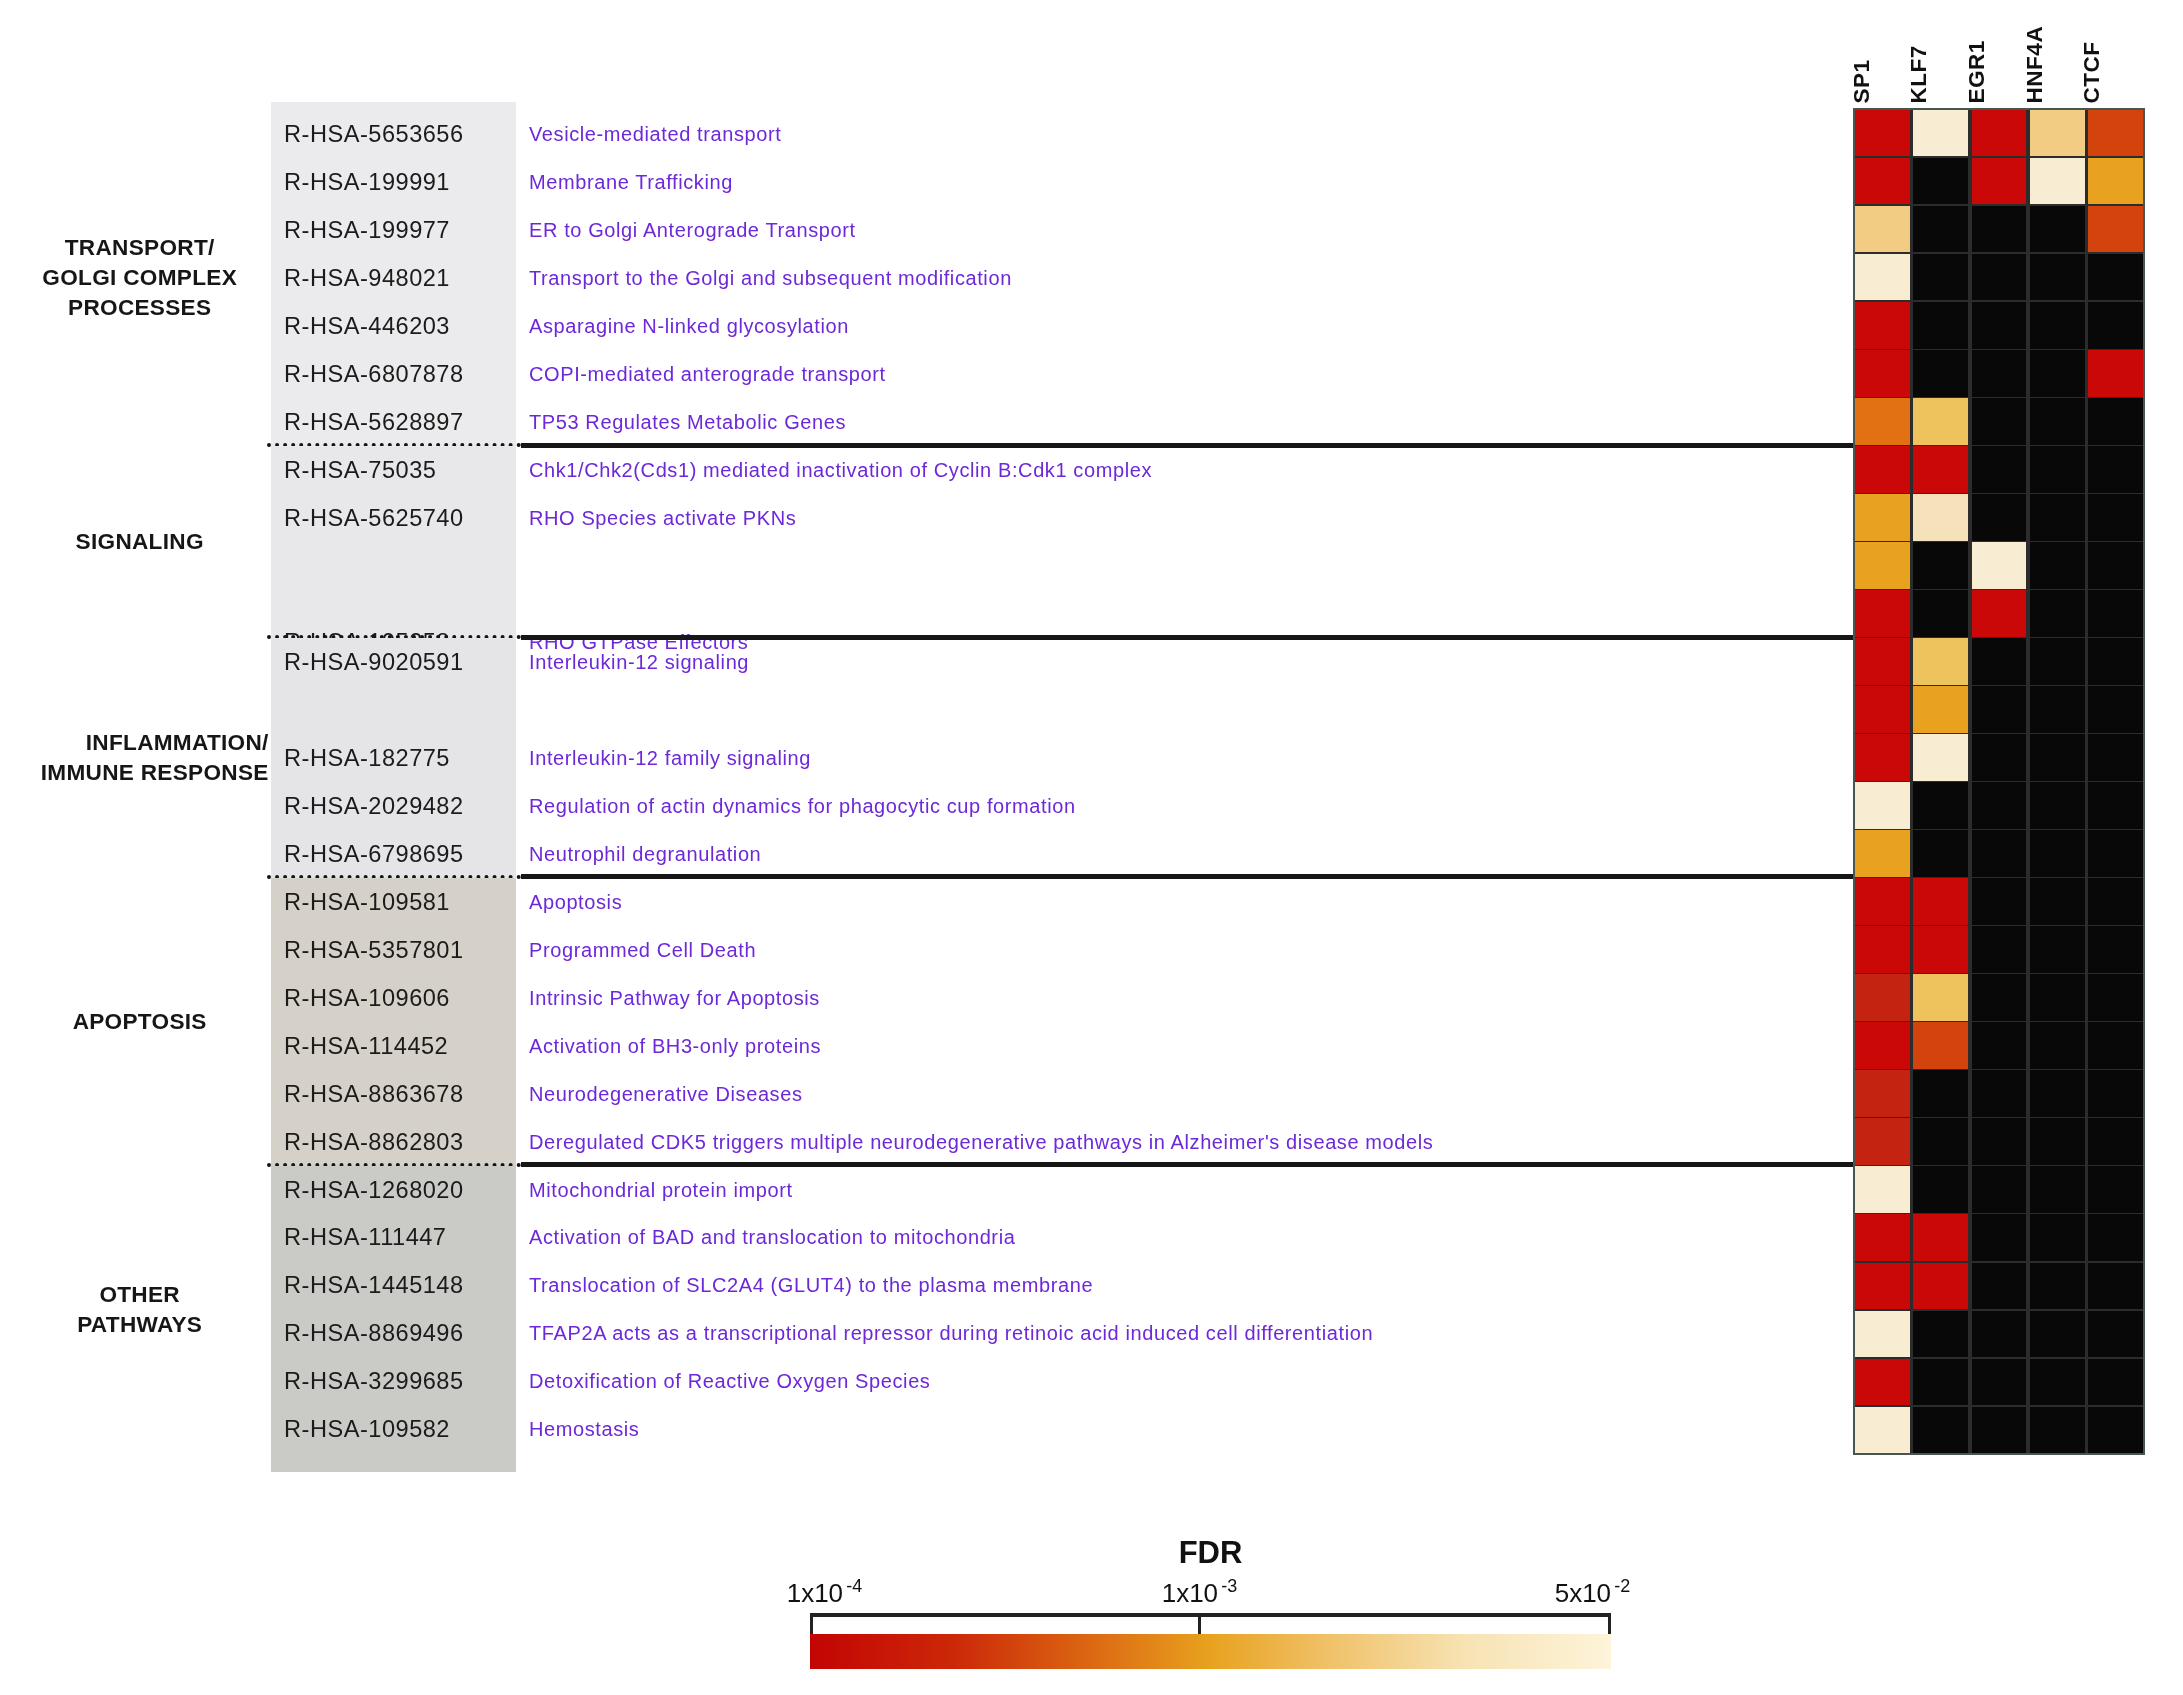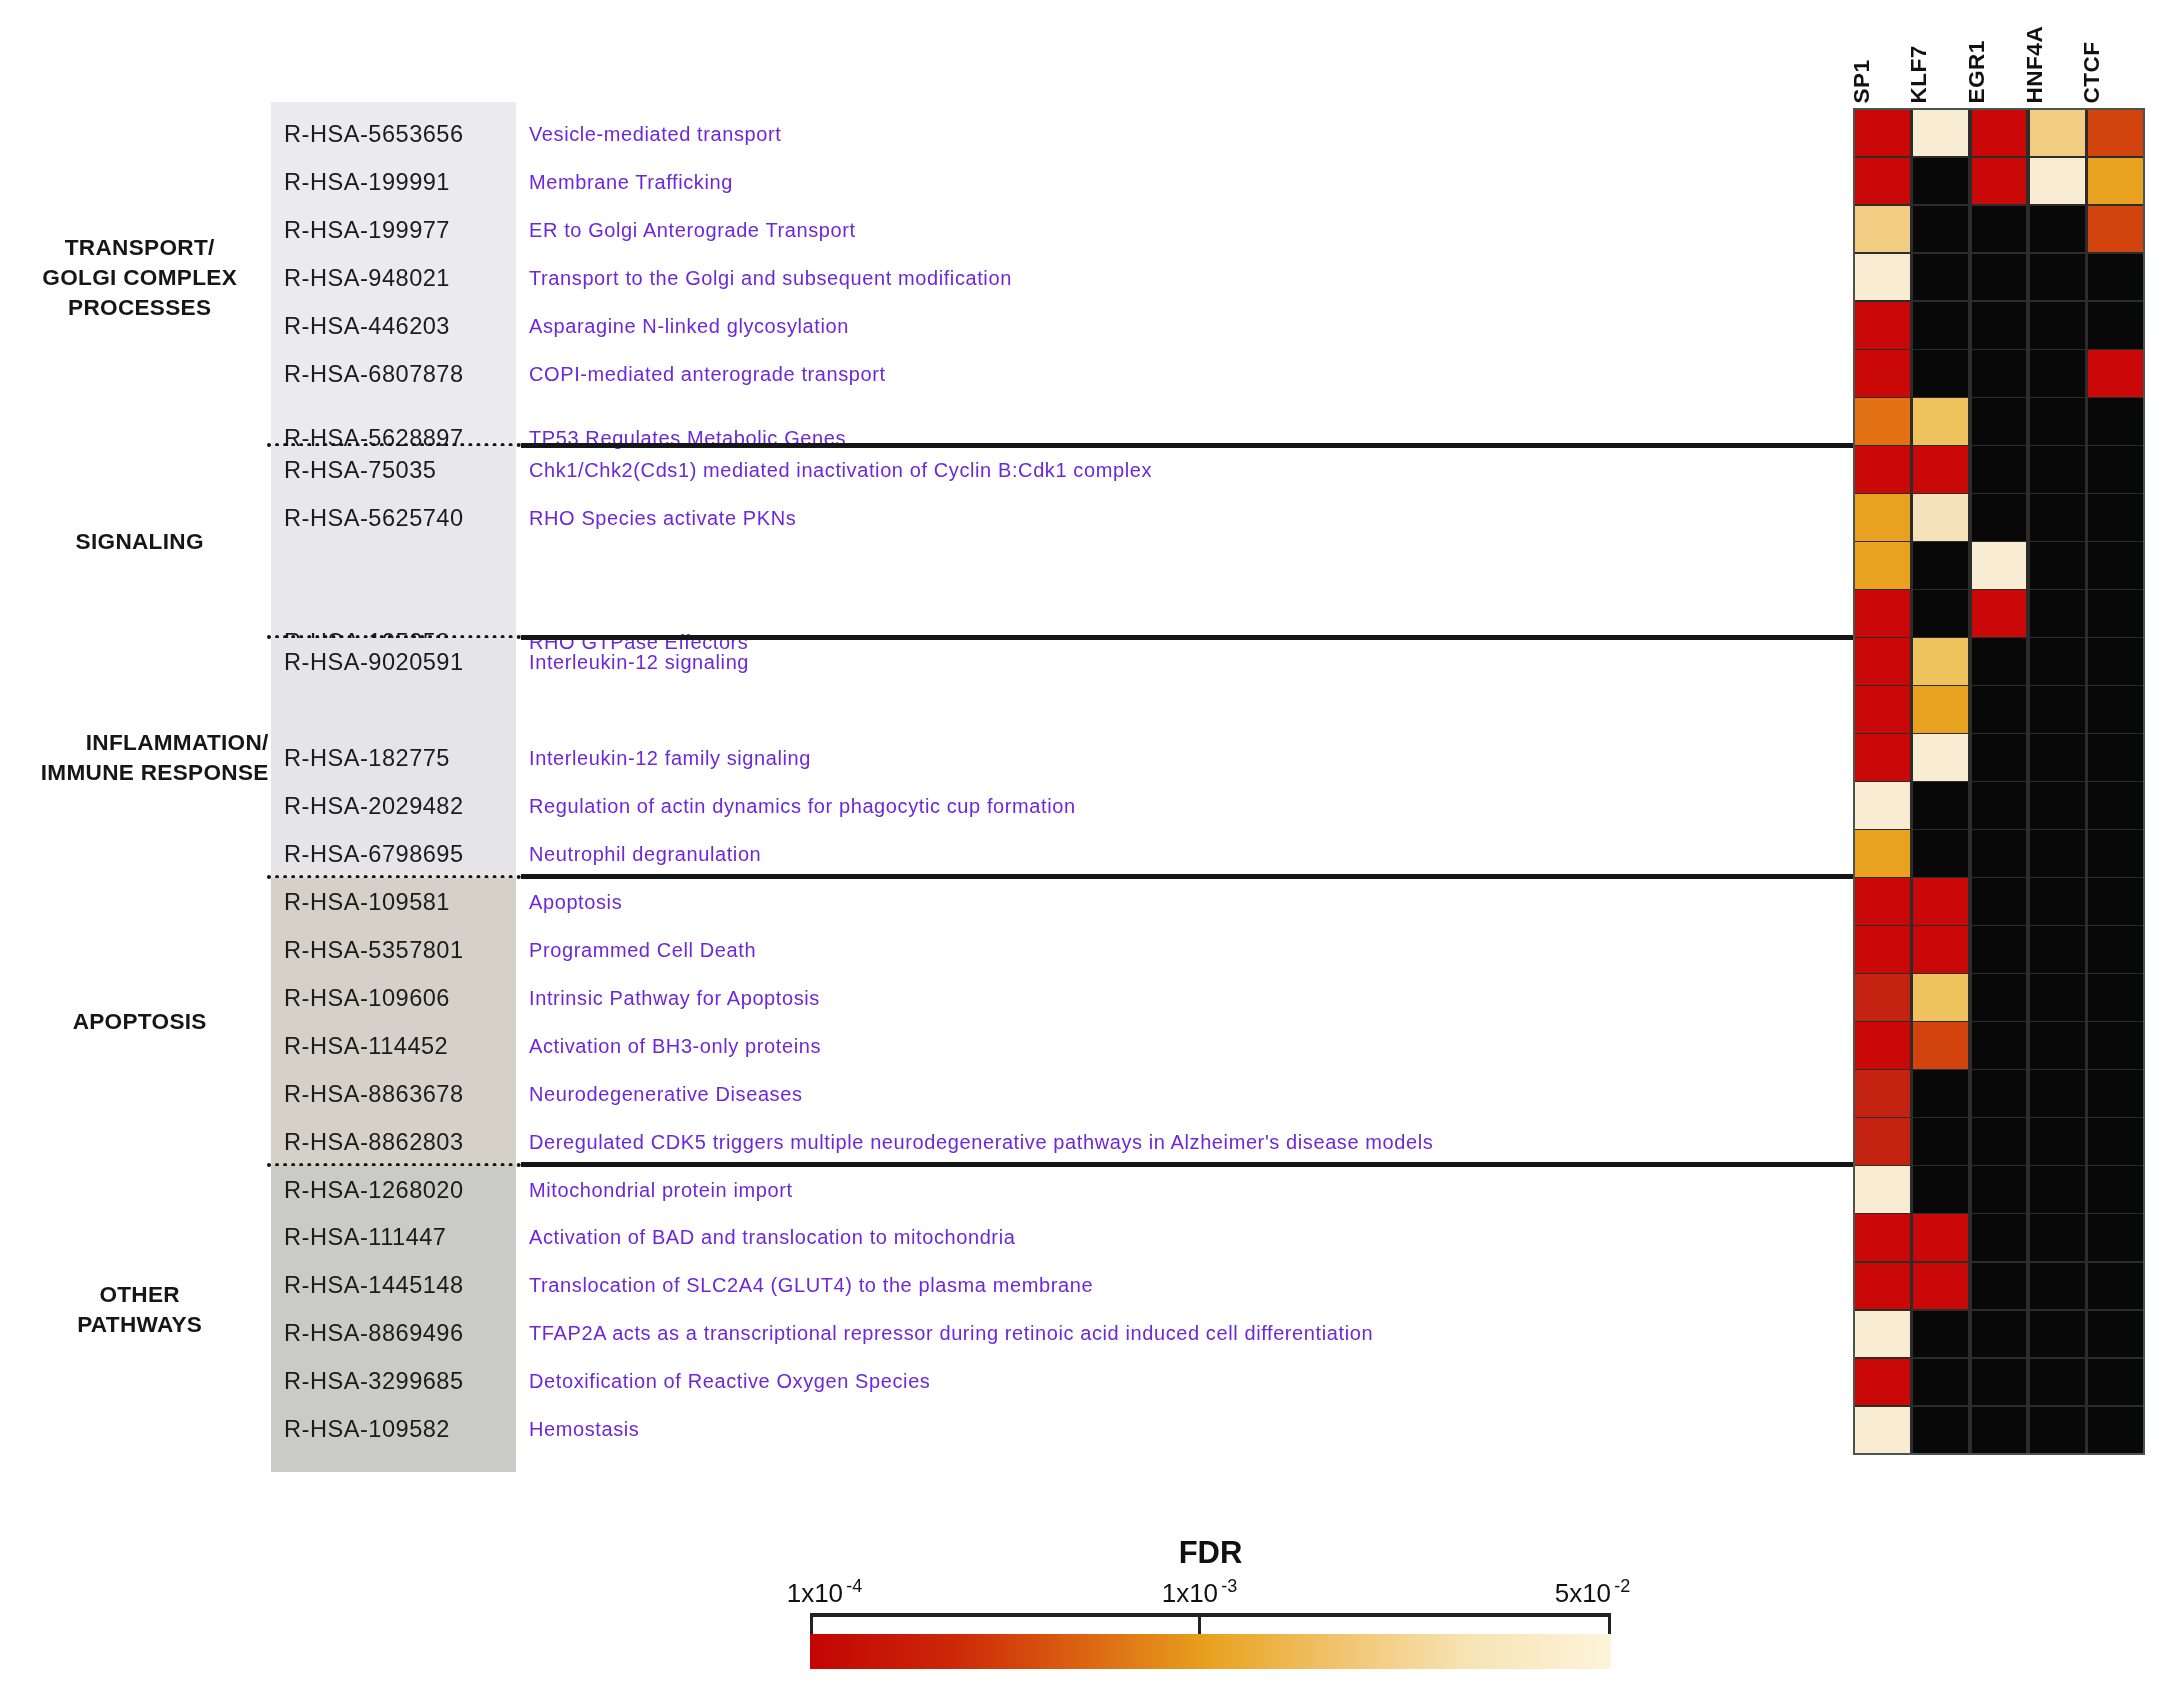--- a/index.html
+++ b/index.html
@@ -89,21 +89,21 @@
       <div class="row-name">Transport to the Golgi and subsequent modification</div>
     </div>
     <div class="path-row" style="top: 302px; height: 48px;">
       <div class="row-id">R-HSA-446203</div>
       <div class="row-name">Asparagine N-linked glycosylation</div>
     </div>
     <div class="path-row" style="top: 350px; height: 48px;">
       <div class="row-id">R-HSA-6807878</div>
       <div class="row-name">COPI-mediated anterograde transport</div>
     </div>
-    <div class="path-row" style="top: 414px; height: 48px;">
+    <div class="path-row" style="top: 398px; height: 48px;">
       <div class="row-id">R-HSA-5628897</div>
       <div class="row-name">TP53 Regulates Metabolic Genes</div>
     </div>
     <div class="sep-dotted" style="top: 443px;"></div>
     <div class="sep-solid" style="top: 443px; width: 1332px;"></div>
     <div class="id-col-bg" style="top: 446px; height: 192px; background: rgb(232, 232, 234);"></div>
     <div class="category-label" style="top: 446px; height: 192px;">
       <div>SIGNALING</div>
     </div>
     <div class="path-row" style="top: 446px; height: 48px;">

